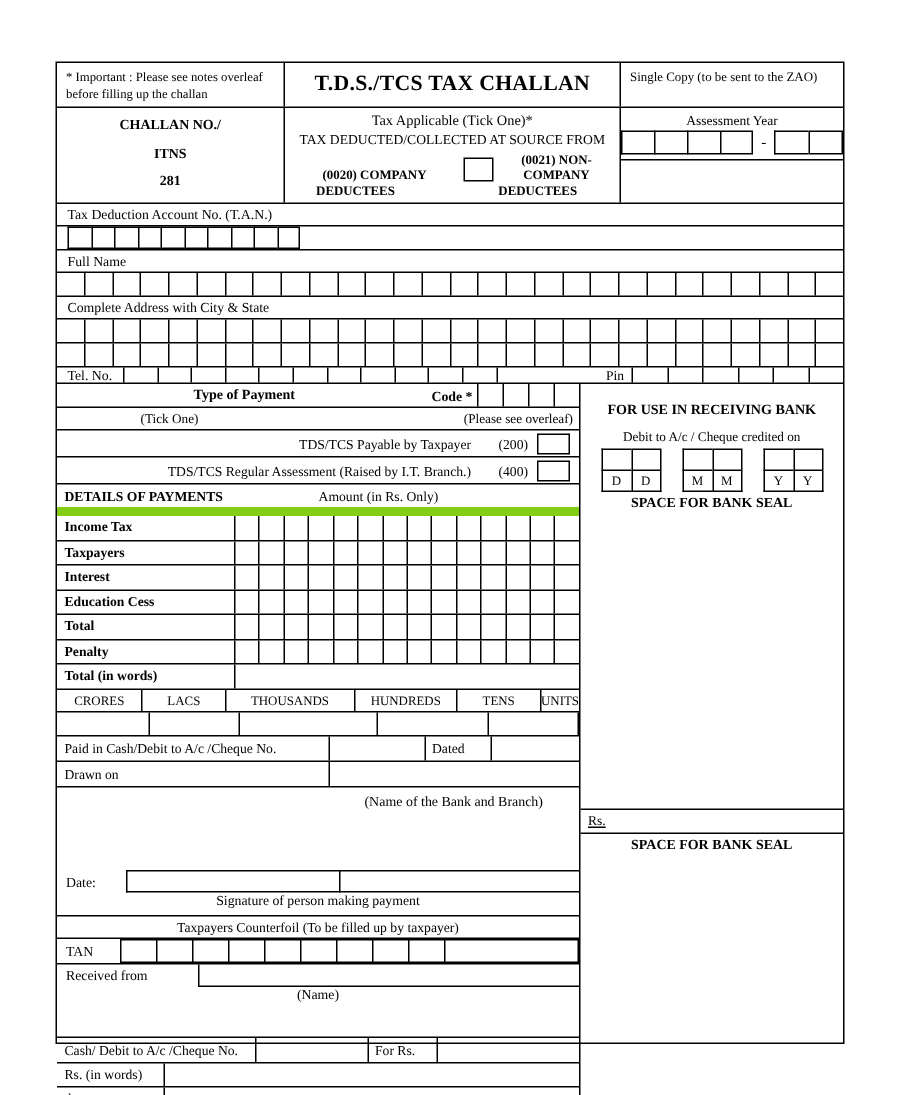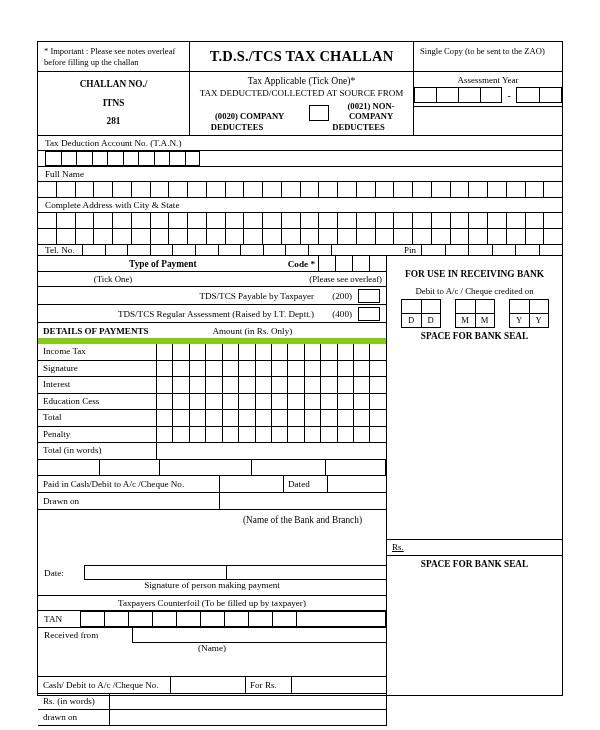--- a/index.html
+++ b/index.html
@@ -93,21 +93,21 @@
 
   .pay-row{display:flex;align-items:center;height:17px;border-bottom:1px solid #000;font-size:9.1px;}
   .pay-row .txt{flex:1;text-align:right;padding-right:8px;}
   .pay-row .code{width:30px;text-align:right;padding-right:6px;}
   .pay-row .bx{width:22px;height:14px;border:1px solid #000;box-sizing:border-box;margin-right:6px;}
 
   .dop{display:flex;border-bottom:6px solid #84cc16;height:15px;align-items:center;}
   .dop .a{font-size:9.1px;font-weight:bold;padding-left:5px;}
   .dop .b3{flex:1;text-align:center;font-size:9.1px;padding-right:30px;}
 
-  .amt-row{display:flex;border-bottom:1px solid #000;height:15.5px;}
+  .amt-row{display:flex;border-bottom:1px solid #000;height:15.5px;font-weight:bold;}
   .amt-row .lbl{width:119px;box-sizing:border-box;border-right:1px solid #000;
                 font-size:9.1px;padding-left:5px;line-height:15px;}
   .amt-row .cells{flex:1;display:flex;}
   .amt-row .cells i{flex:1;border-right:1px solid #000;box-sizing:border-box;}
   .amt-row .cells i:last-child{border-right:0;}
   .amt-row .blank{flex:1;}
 
   .den-row{display:flex;border-bottom:1px solid #000;height:14px;}
   .den-row div{box-sizing:border-box;border-right:1px solid #000;
                text-align:center;font-size:8.6px;line-height:14px;}
@@ -369,21 +369,21 @@
           <div class="b2">(Please see overleaf)</div>
         </div>
 
         <div class="pay-row">
           <div class="txt">TDS/TCS Payable by Taxpayer</div>
           <div class="code">(200)</div>
           <div class="bx"></div>
         </div>
 
         <div class="pay-row">
-          <div class="txt">TDS/TCS Regular Assessment (Raised by I.T. Deptt.)</div>
+          <div class="txt">TDS/TCS Regular Assessment (Raised by I.T. Branch.)</div>
           <div class="code">(400)</div>
           <div class="bx"></div>
         </div>
 
         <div class="dop">
           <div class="a">DETAILS OF PAYMENTS</div>
           <div class="b3">Amount (in Rs. Only)</div>
         </div>
 
         <div id="amount-rows">
@@ -400,21 +400,21 @@
                 <i></i>
                 <i></i>
                 <i></i>
                 <i></i>
                 <i></i>
                 <i></i>
                 <i></i>
               </div>
             </div>
             <div class="amt-row">
-              <div class="lbl">Signature</div>
+              <div class="lbl">Taxpayers</div>
               <div class="cells">
                 <i></i>
                 <i></i>
                 <i></i>
                 <i></i>
                 <i></i>
                 <i></i>
                 <i></i>
                 <i></i>
                 <i></i>
@@ -502,20 +502,28 @@
               </div>
             </div>
             <div class="amt-row">
               <div class="lbl">Total (in words)</div>
               <div class="cells">
                 <div class="blank"></div>
               </div>
             </div>
           </div>
 
+        <div class="den-row" id="den-row">
+            <div style="width: 62px;">CRORES</div>
+            <div style="width: 60px;">LACS</div>
+            <div style="width: 93px;">THOUSANDS</div>
+            <div style="width: 74px;">HUNDREDS</div>
+            <div style="width: 60px;">TENS</div>
+            <div style="flex: 1 1 0%;">UNITS</div>
+          </div>
         <div class="den-blank" id="den-blank">
             <div style="width: 62px;"></div>
             <div style="width: 60px;"></div>
             <div style="width: 93px;"></div>
             <div style="width: 74px;"></div>
             <div style="width: 60px;"></div>
             <div style="flex: 1 1 0%;"></div>
           </div>
 
         <div class="paid-row">

